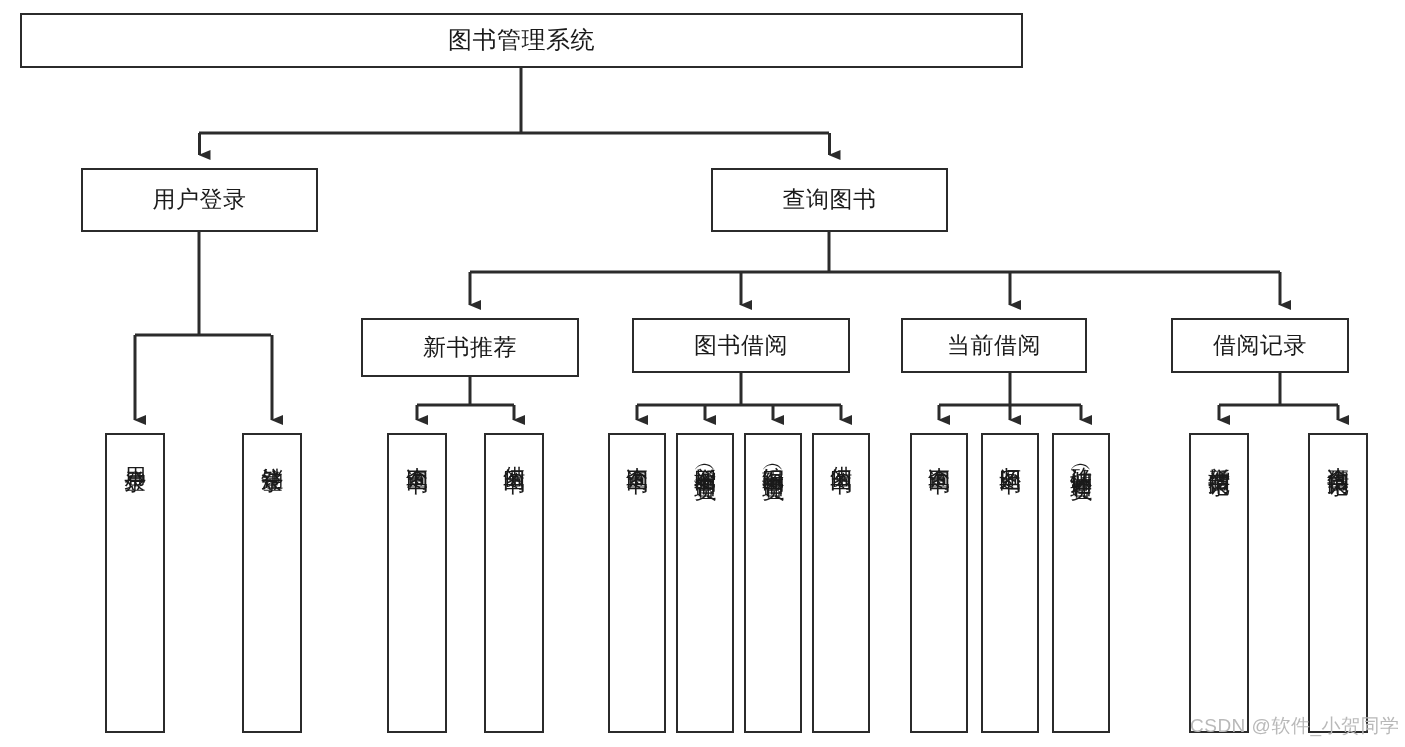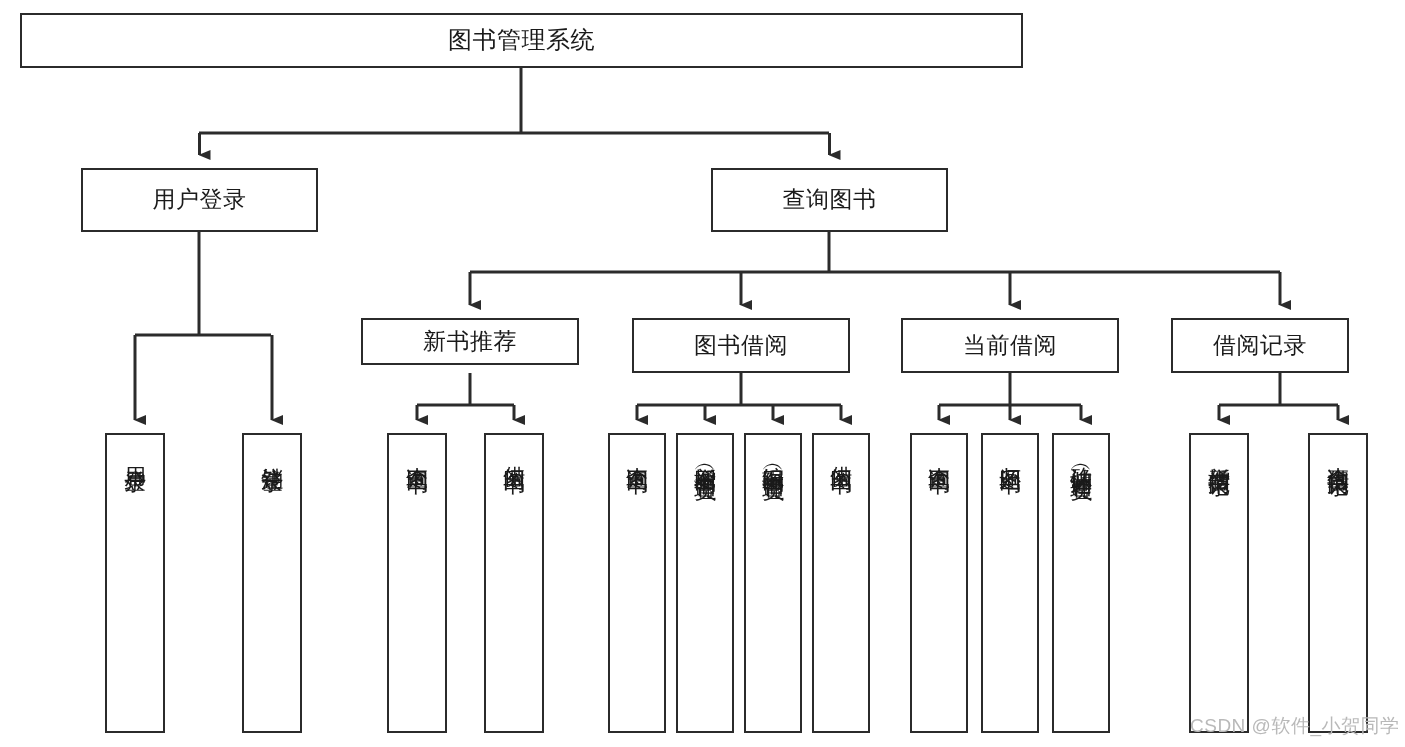--- a/index.html
+++ b/index.html
@@ -121,27 +121,27 @@
     <span class="node-label">图书管理系统</span>
   </div>
 
   <div class="node horiz" style="left: 81px; top: 168px; width: 237px; height: 64px;">
     <span class="node-label">用户登录</span>
   </div>
   <div class="node horiz" style="left: 711px; top: 168px; width: 237px; height: 64px;">
     <span class="node-label">查询图书</span>
   </div>
 
-  <div class="node horiz" style="left: 361px; top: 318px; width: 218px; height: 47px;">
+  <div class="node horiz" style="left: 361px; top: 318px; width: 218px; height: 59px;">
     <span class="node-label">新书推荐</span>
   </div>
   <div class="node horiz" style="left: 632px; top: 318px; width: 218px; height: 55px;">
     <span class="node-label">图书借阅</span>
   </div>
-  <div class="node horiz" style="left: 901px; top: 318px; width: 218px; height: 55px;">
+  <div class="node horiz" style="left: 901px; top: 318px; width: 186px; height: 55px;">
     <span class="node-label">当前借阅</span>
   </div>
   <div class="node horiz" style="left: 1171px; top: 318px; width: 178px; height: 55px;">
     <span class="node-label">借阅记录</span>
   </div>
 
   <div class="node vert" style="left: 105px; top: 433px; width: 60px; height: 300px;">
     <span class="node-label">用户登录</span>
   </div>
   <div class="node vert" style="left: 242px; top: 433px; width: 60px; height: 300px;">

